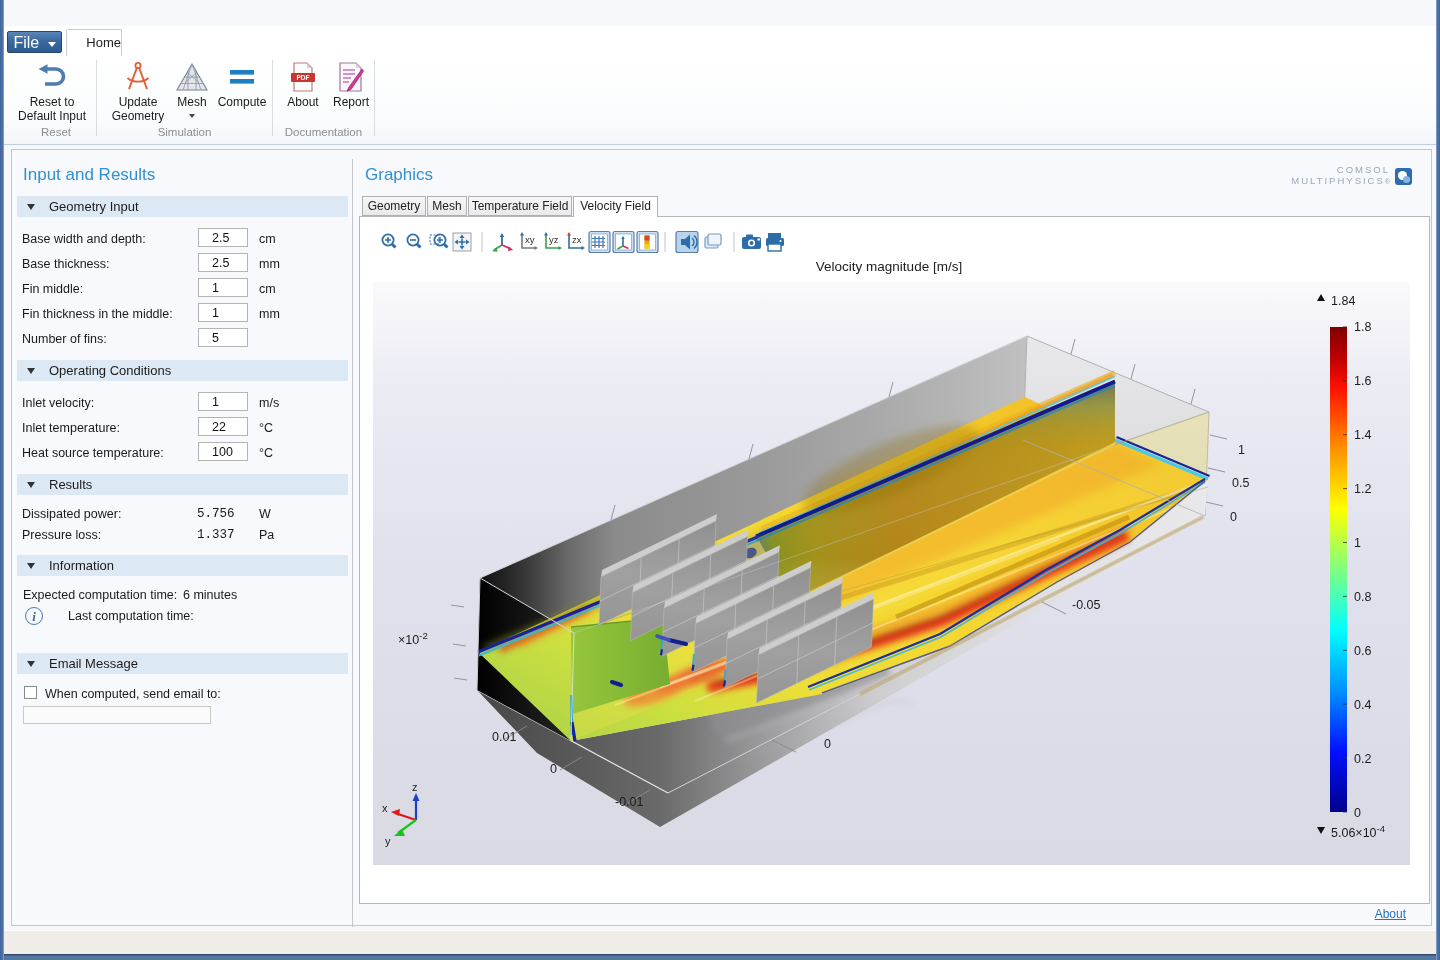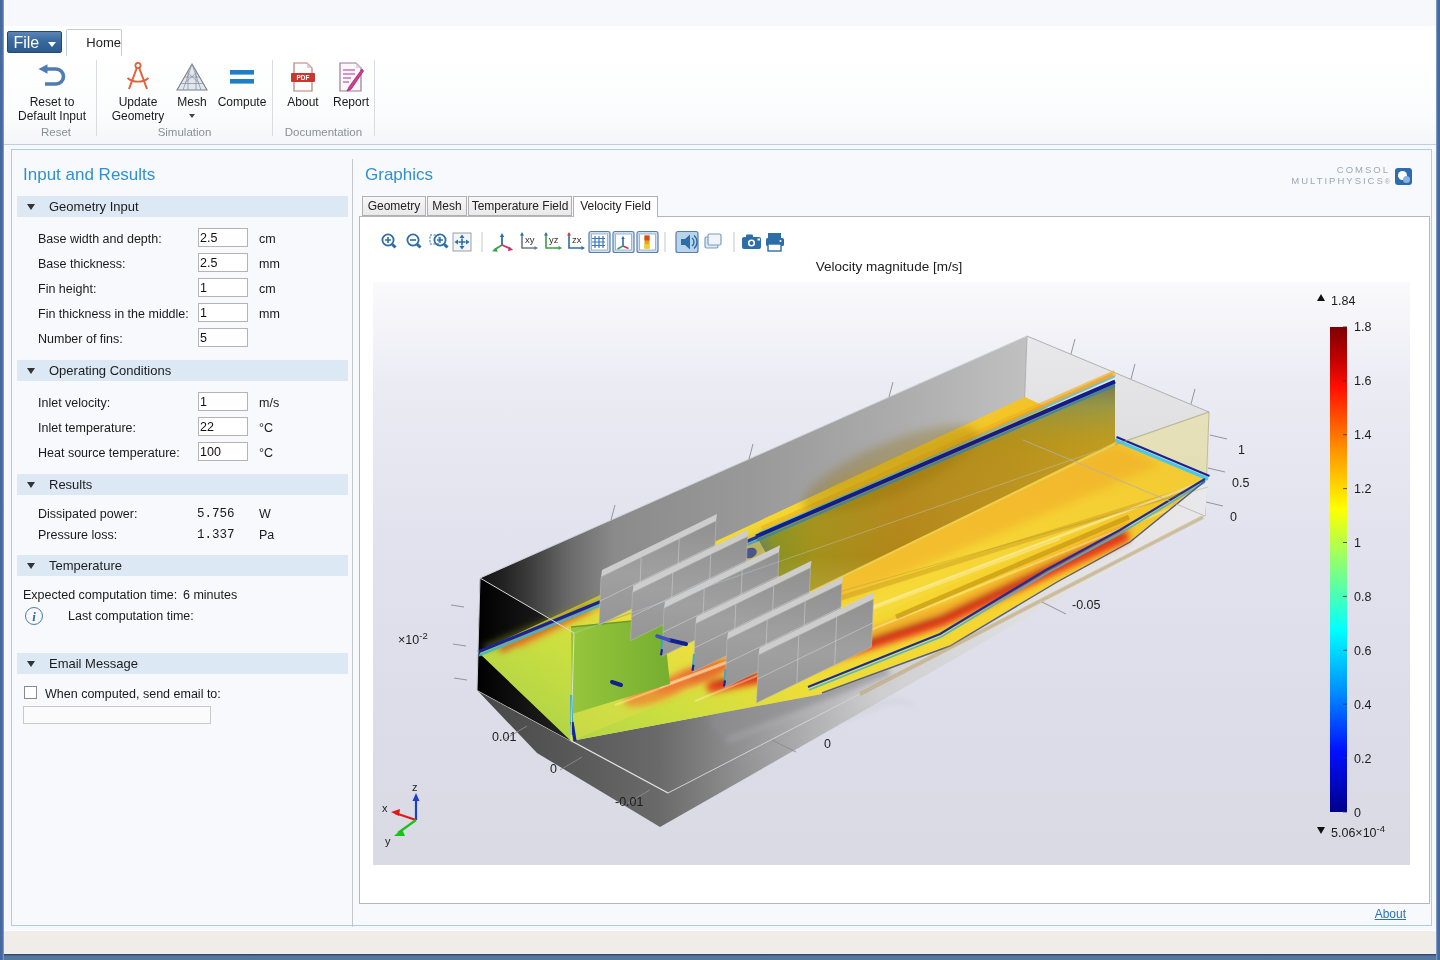--- a/index.html
+++ b/index.html
@@ -24,22 +24,22 @@
 .rbtn{position:absolute;top:5px;text-align:center;font-size:12px;color:#1a1a1a;line-height:13.5px}
 .ricon{display:block;margin:0 auto 3px}
 
 #content{position:absolute;left:4px;top:146px;width:1432px;height:784px;background:#f6f8fb}
 #bigbox{position:absolute;left:7px;top:3px;width:1421px;height:777px;border:1px solid #a9cdef;background:#f7f9fc}
 #ipr-title{position:absolute;left:11px;top:15px;font-size:17px;color:#3090d3}
 .shead{position:absolute;left:5px;width:331px;height:21px;background:#dce8f4;font-size:13px;color:#1c1c1c;line-height:21px}
 .shead b{font-weight:normal;position:absolute;left:32px;top:0}
 .shead i{position:absolute;left:10px;top:8px;width:0;height:0;border-left:4.5px solid transparent;border-right:4.5px solid transparent;border-top:6px solid #333}
 .frow{position:absolute;font-size:12.5px;color:#1a1a1a}
-.flab{position:absolute;left:26px;top:0}
-.fin{position:absolute;left:186px;top:-4px;width:50px;height:19px;border:1px solid #b4b4b4;background:#fff;font-size:12.5px;color:#111;padding:2px 0 0 1px}
+.flab{position:absolute;left:10px;top:0}
+.fin{position:absolute;left:186px;top:-4px;width:50px;height:19px;border:1px solid #b4b4b4;background:#fff;font-size:12.5px;color:#111;padding:2px 0 0 13px}
 .funit{position:absolute;left:247px;top:0}
 .fval{position:absolute;left:185px;top:0;width:37px;text-align:center;font-family:"Liberation Mono",monospace;font-size:12.5px}
 #infoico{position:absolute;left:13px;top:457px;width:18px;height:18px;border:1.5px solid #4a7ab5;border-radius:50%;color:#3a6aa5;text-align:center;font-size:13px;line-height:17px;font-family:"Liberation Serif",serif;font-style:italic;font-weight:bold}
 #emailbox{position:absolute;left:11px;top:556px;width:188px;height:18px;border:1px solid #c9c9c9;background:#fbfbfb}
 #chk{position:absolute;left:12px;top:536px;width:13px;height:13px;border:1px solid #8a8a8a;background:#fff}
 
 #split{position:absolute;left:340px;top:9px;width:1px;height:768px;background:#c4c6ca}
 
 #gfx-title{position:absolute;left:353px;top:15px;font-size:17px;color:#3090d3}
 #gtabs{position:absolute;left:350px;top:46px;height:21px;font-size:12px;color:#222}
@@ -134,21 +134,21 @@
           <span class="flab">Base width and depth:</span>
           <span class="fin">2.5</span>
           <span class="funit">cm</span>
         </div>
     <div class="frow" style="left:0;top:107px;width:340px">
           <span class="flab">Base thickness:</span>
           <span class="fin">2.5</span>
           <span class="funit">mm</span>
         </div>
     <div class="frow" style="left:0;top:132px;width:340px">
-          <span class="flab">Fin height:</span>
+          <span class="flab">Fin middle:</span>
           <span class="fin">1</span>
           <span class="funit">cm</span>
         </div>
     <div class="frow" style="left:0;top:157px;width:340px">
           <span class="flab">Fin thickness in the middle:</span>
           <span class="fin">1</span>
           <span class="funit">mm</span>
         </div>
     <div class="frow" style="left:0;top:182px;width:340px">
           <span class="flab">Number of fins:</span>
@@ -185,21 +185,21 @@
           <span class="funit">W</span>
         </div>
     <div class="frow" style="left:0;top:378px;width:340px">
           <span class="flab">Pressure loss:</span>
           <span class="fval">1.337</span>
           <span class="funit">Pa</span>
         </div>
 
     <div class="shead" style="top:405px">
           <i></i>
-          <b>Temperature</b>
+          <b>Information</b>
         </div>
     <div class="frow" style="left:0;top:438px;width:340px">
           <span style="position:absolute;left:11px">Expected computation time:</span>
           <span style="position:absolute;left:171px">6 minutes</span>
         </div>
     <div id="infoico">i</div>
     <div class="frow" style="left:0;top:459px;width:340px">
           <span style="position:absolute;left:56px">Last computation time:</span>
         </div>
 

